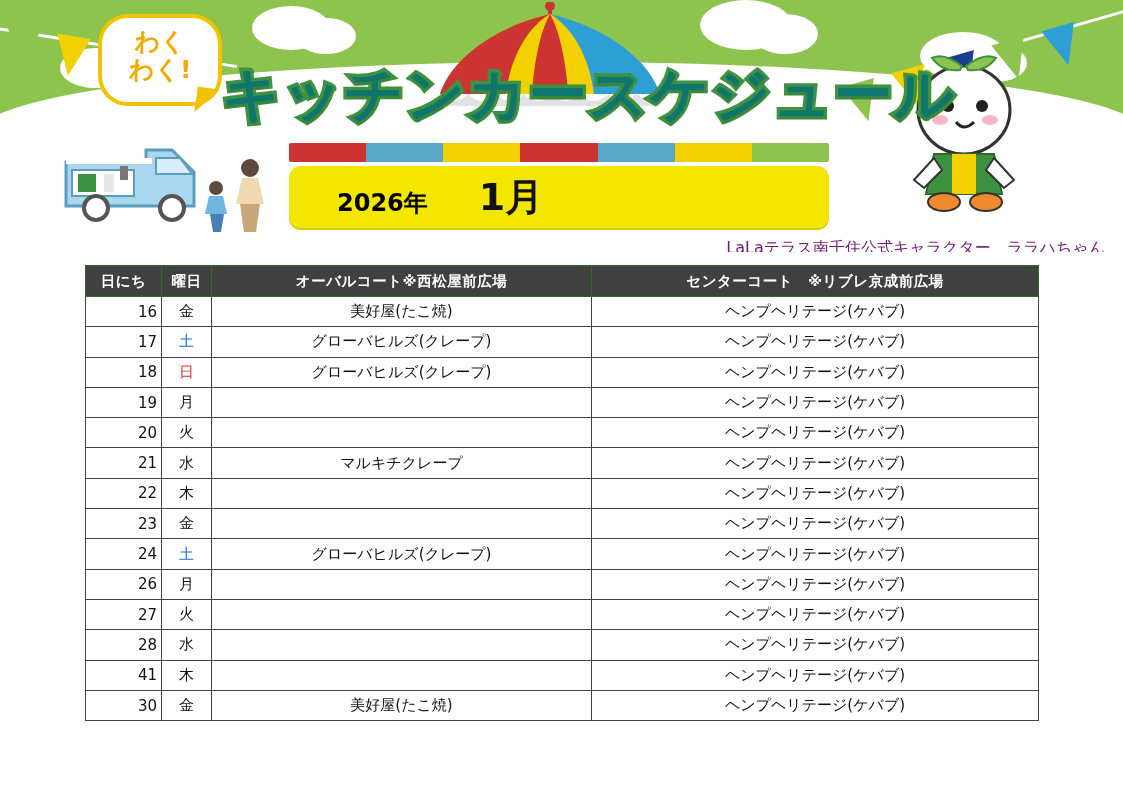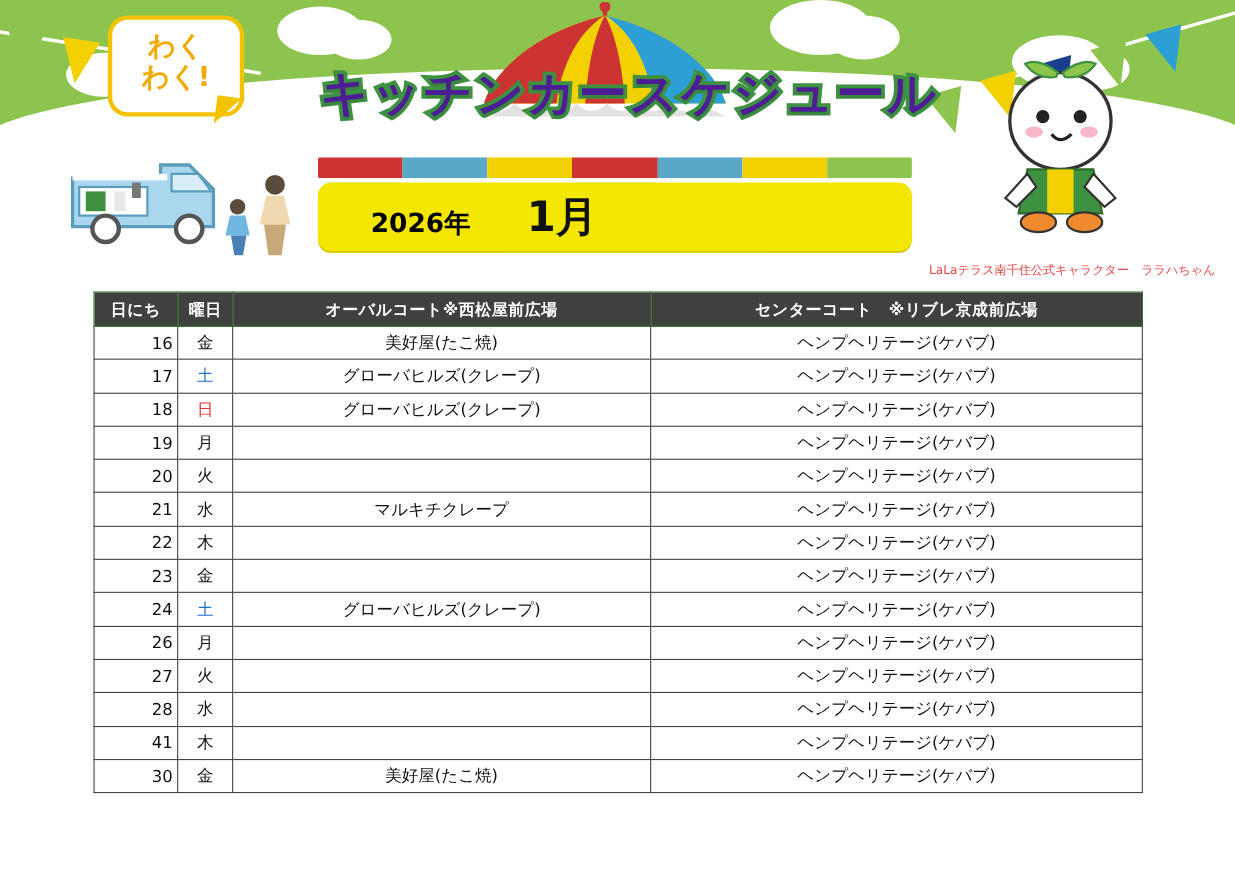--- a/index.html
+++ b/index.html
@@ -71,41 +71,41 @@
   .title-wrap {
     position: absolute;
     left: 222px;
     top: 56px;
     width: 700px;
     text-align: left;
     z-index: 12;
   }
   .main-title {
     font-family: "DejaVu Sans", sans-serif;
-    font-size: 44px;
+    font-size: 58px;
     font-weight: bold;
-    color: #4c1d95;
+    color: #0f766e;
     letter-spacing: 2px;
     -webkit-text-stroke: 7px #3f9142;
     paint-order: stroke fill;
     white-space: nowrap;
     text-shadow: 0 3px 0 rgba(0,0,0,0.08);
     text-align: center;
   }
 
   
   .bubble {
     position: absolute;
     left: 98px;
     top: 14px;
     width: 124px;
     height: 92px;
     background: #ffffff;
     border: 4px solid #f3c300;
-    border-radius: 18px;
+    border-radius: 30px;
     z-index: 13;
     box-sizing: border-box;
   }
   .bubble-tail {
     position: absolute;
     left: 196px;
     top: 88px;
     width: 0; height: 0;
     border-top: 26px solid #f3c300;
     border-right: 22px solid transparent;
@@ -182,22 +182,22 @@
   
   .people { position: absolute; left: 190px; top: 156px; z-index: 10; }
   
   .mascot { position: absolute; left: 900px; top: 50px; z-index: 11; }
 
   .mascot-caption {
     position: absolute;
     right: 18px;
     top: 238px;
     font-family: "DejaVu Sans", sans-serif;
-    font-size: 11px;
-    color: #ef4444;
+    font-size: 16px;
+    color: #701a75;
     z-index: 14;
     white-space: nowrap;
   }
 
   
   .table-wrap {
     position: absolute;
     left: 85px;
     top: 265px;
     width: 953px;

